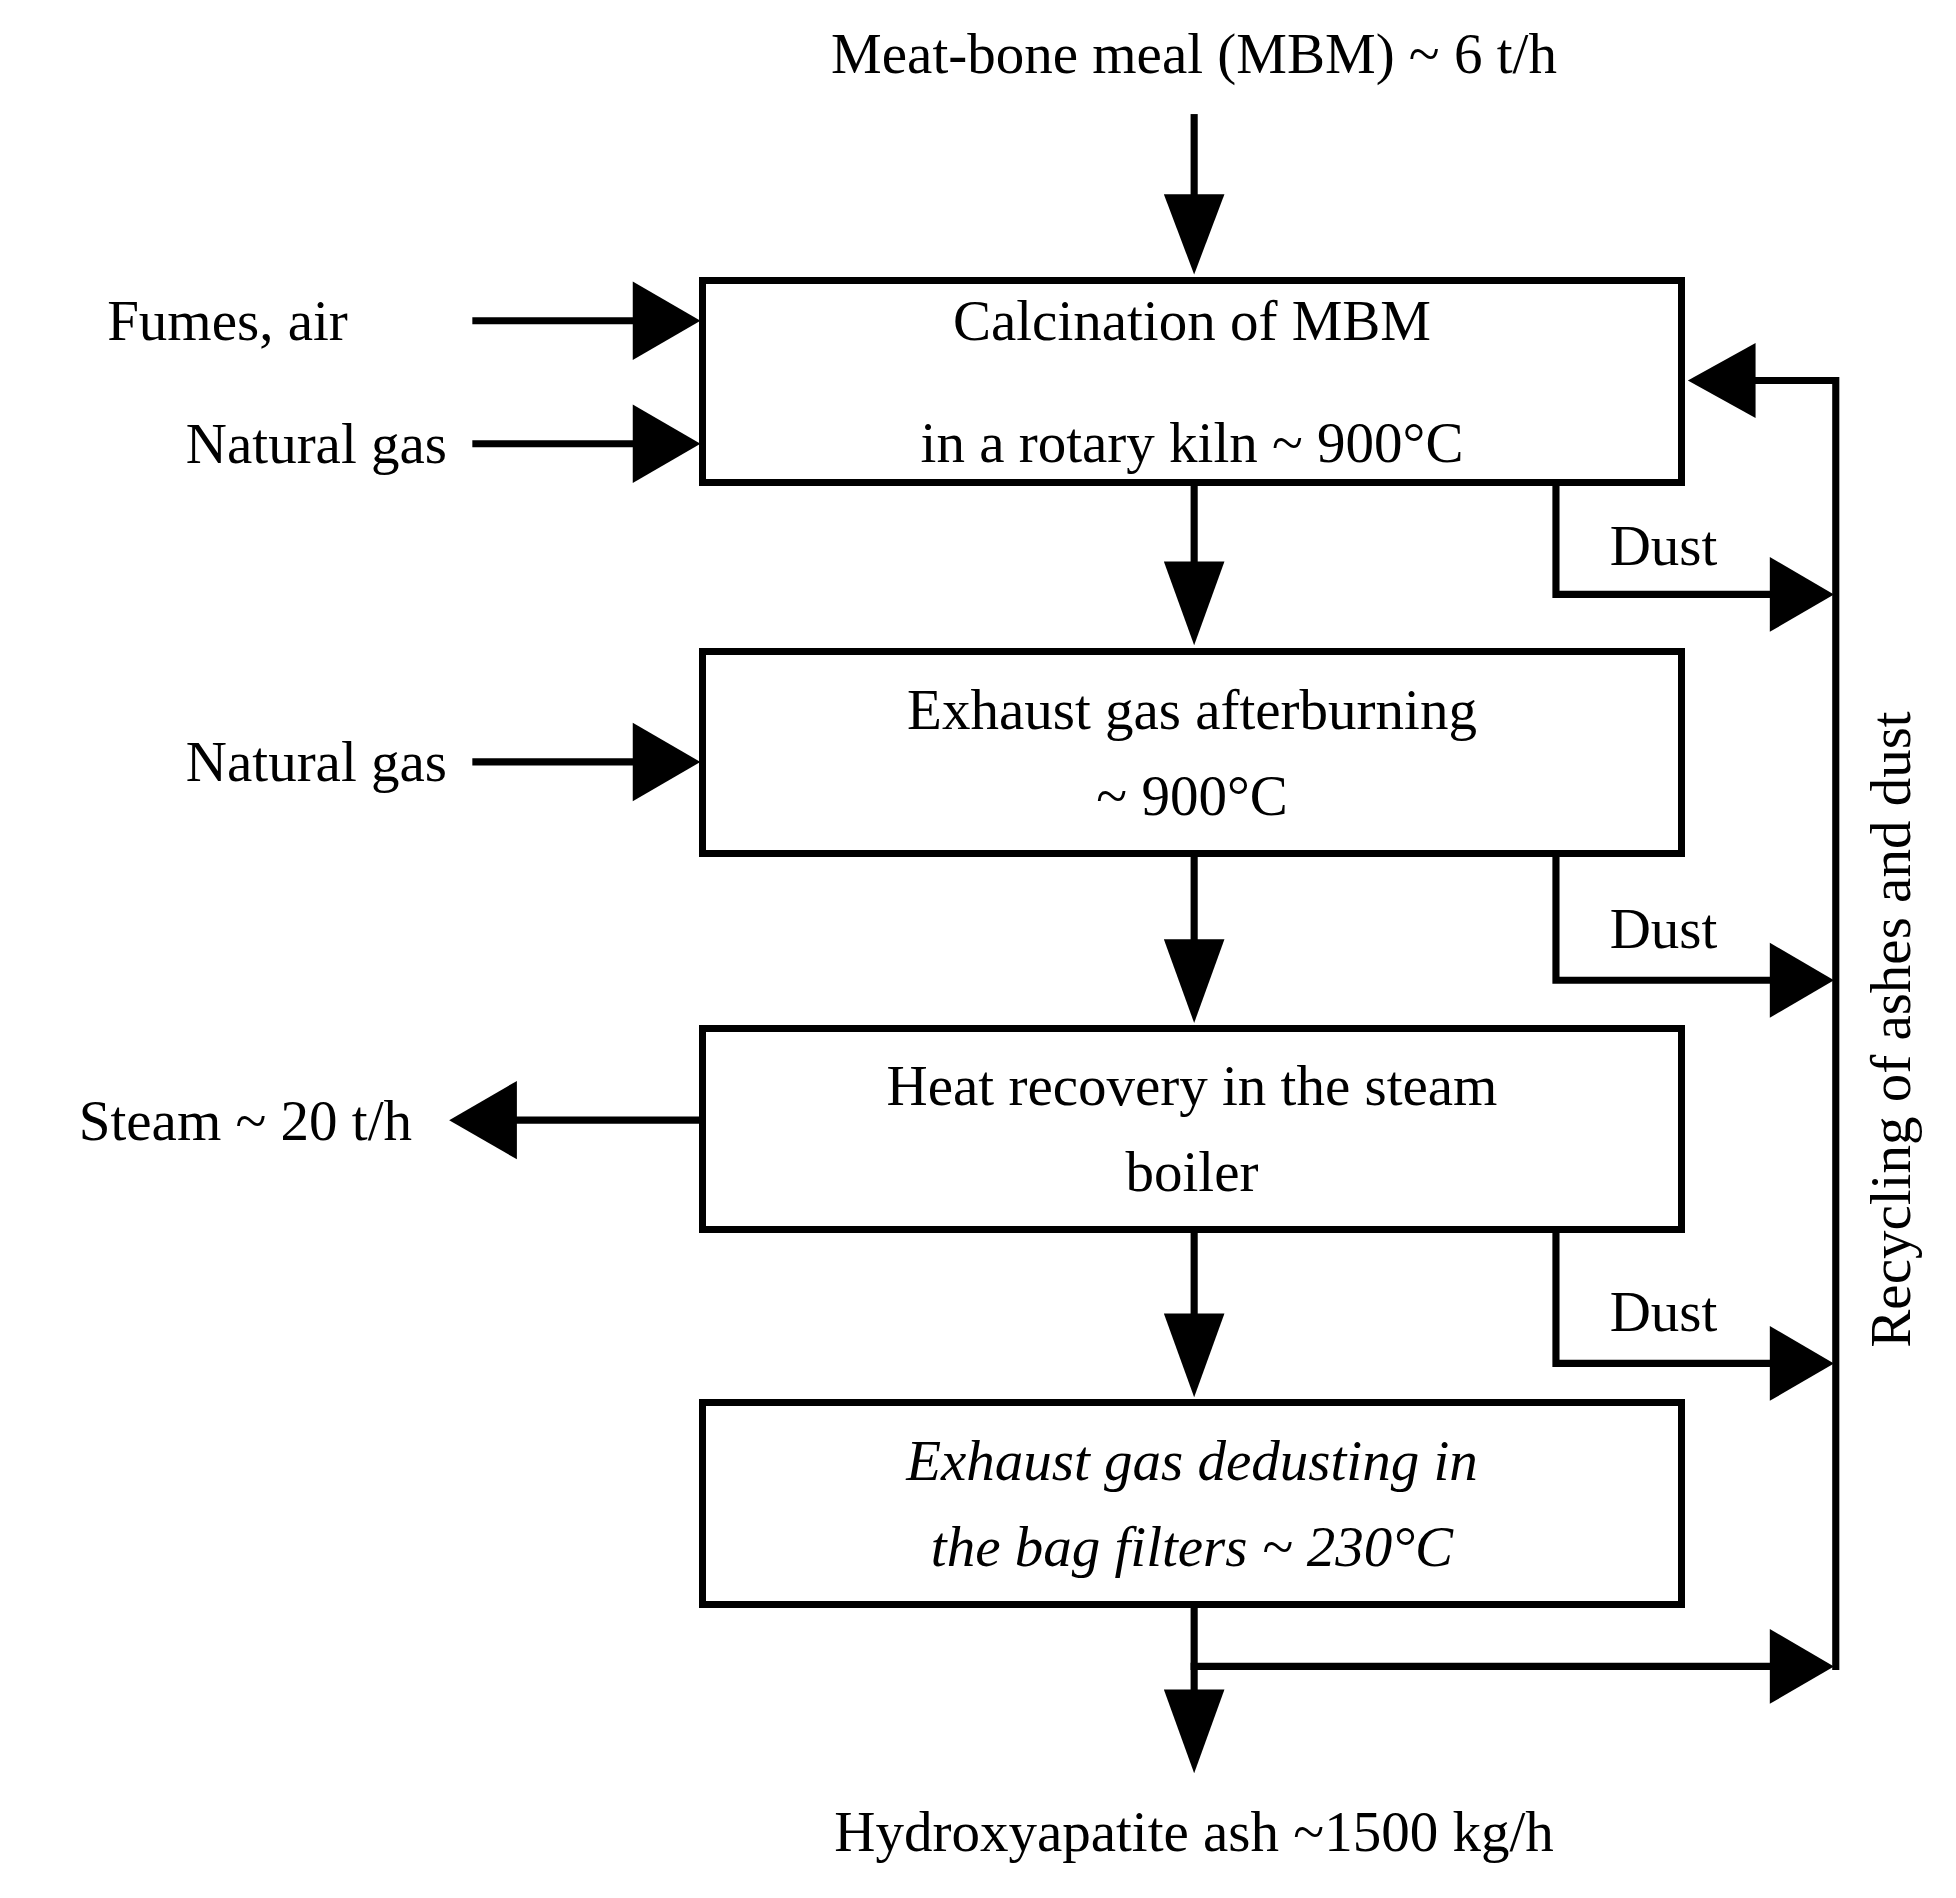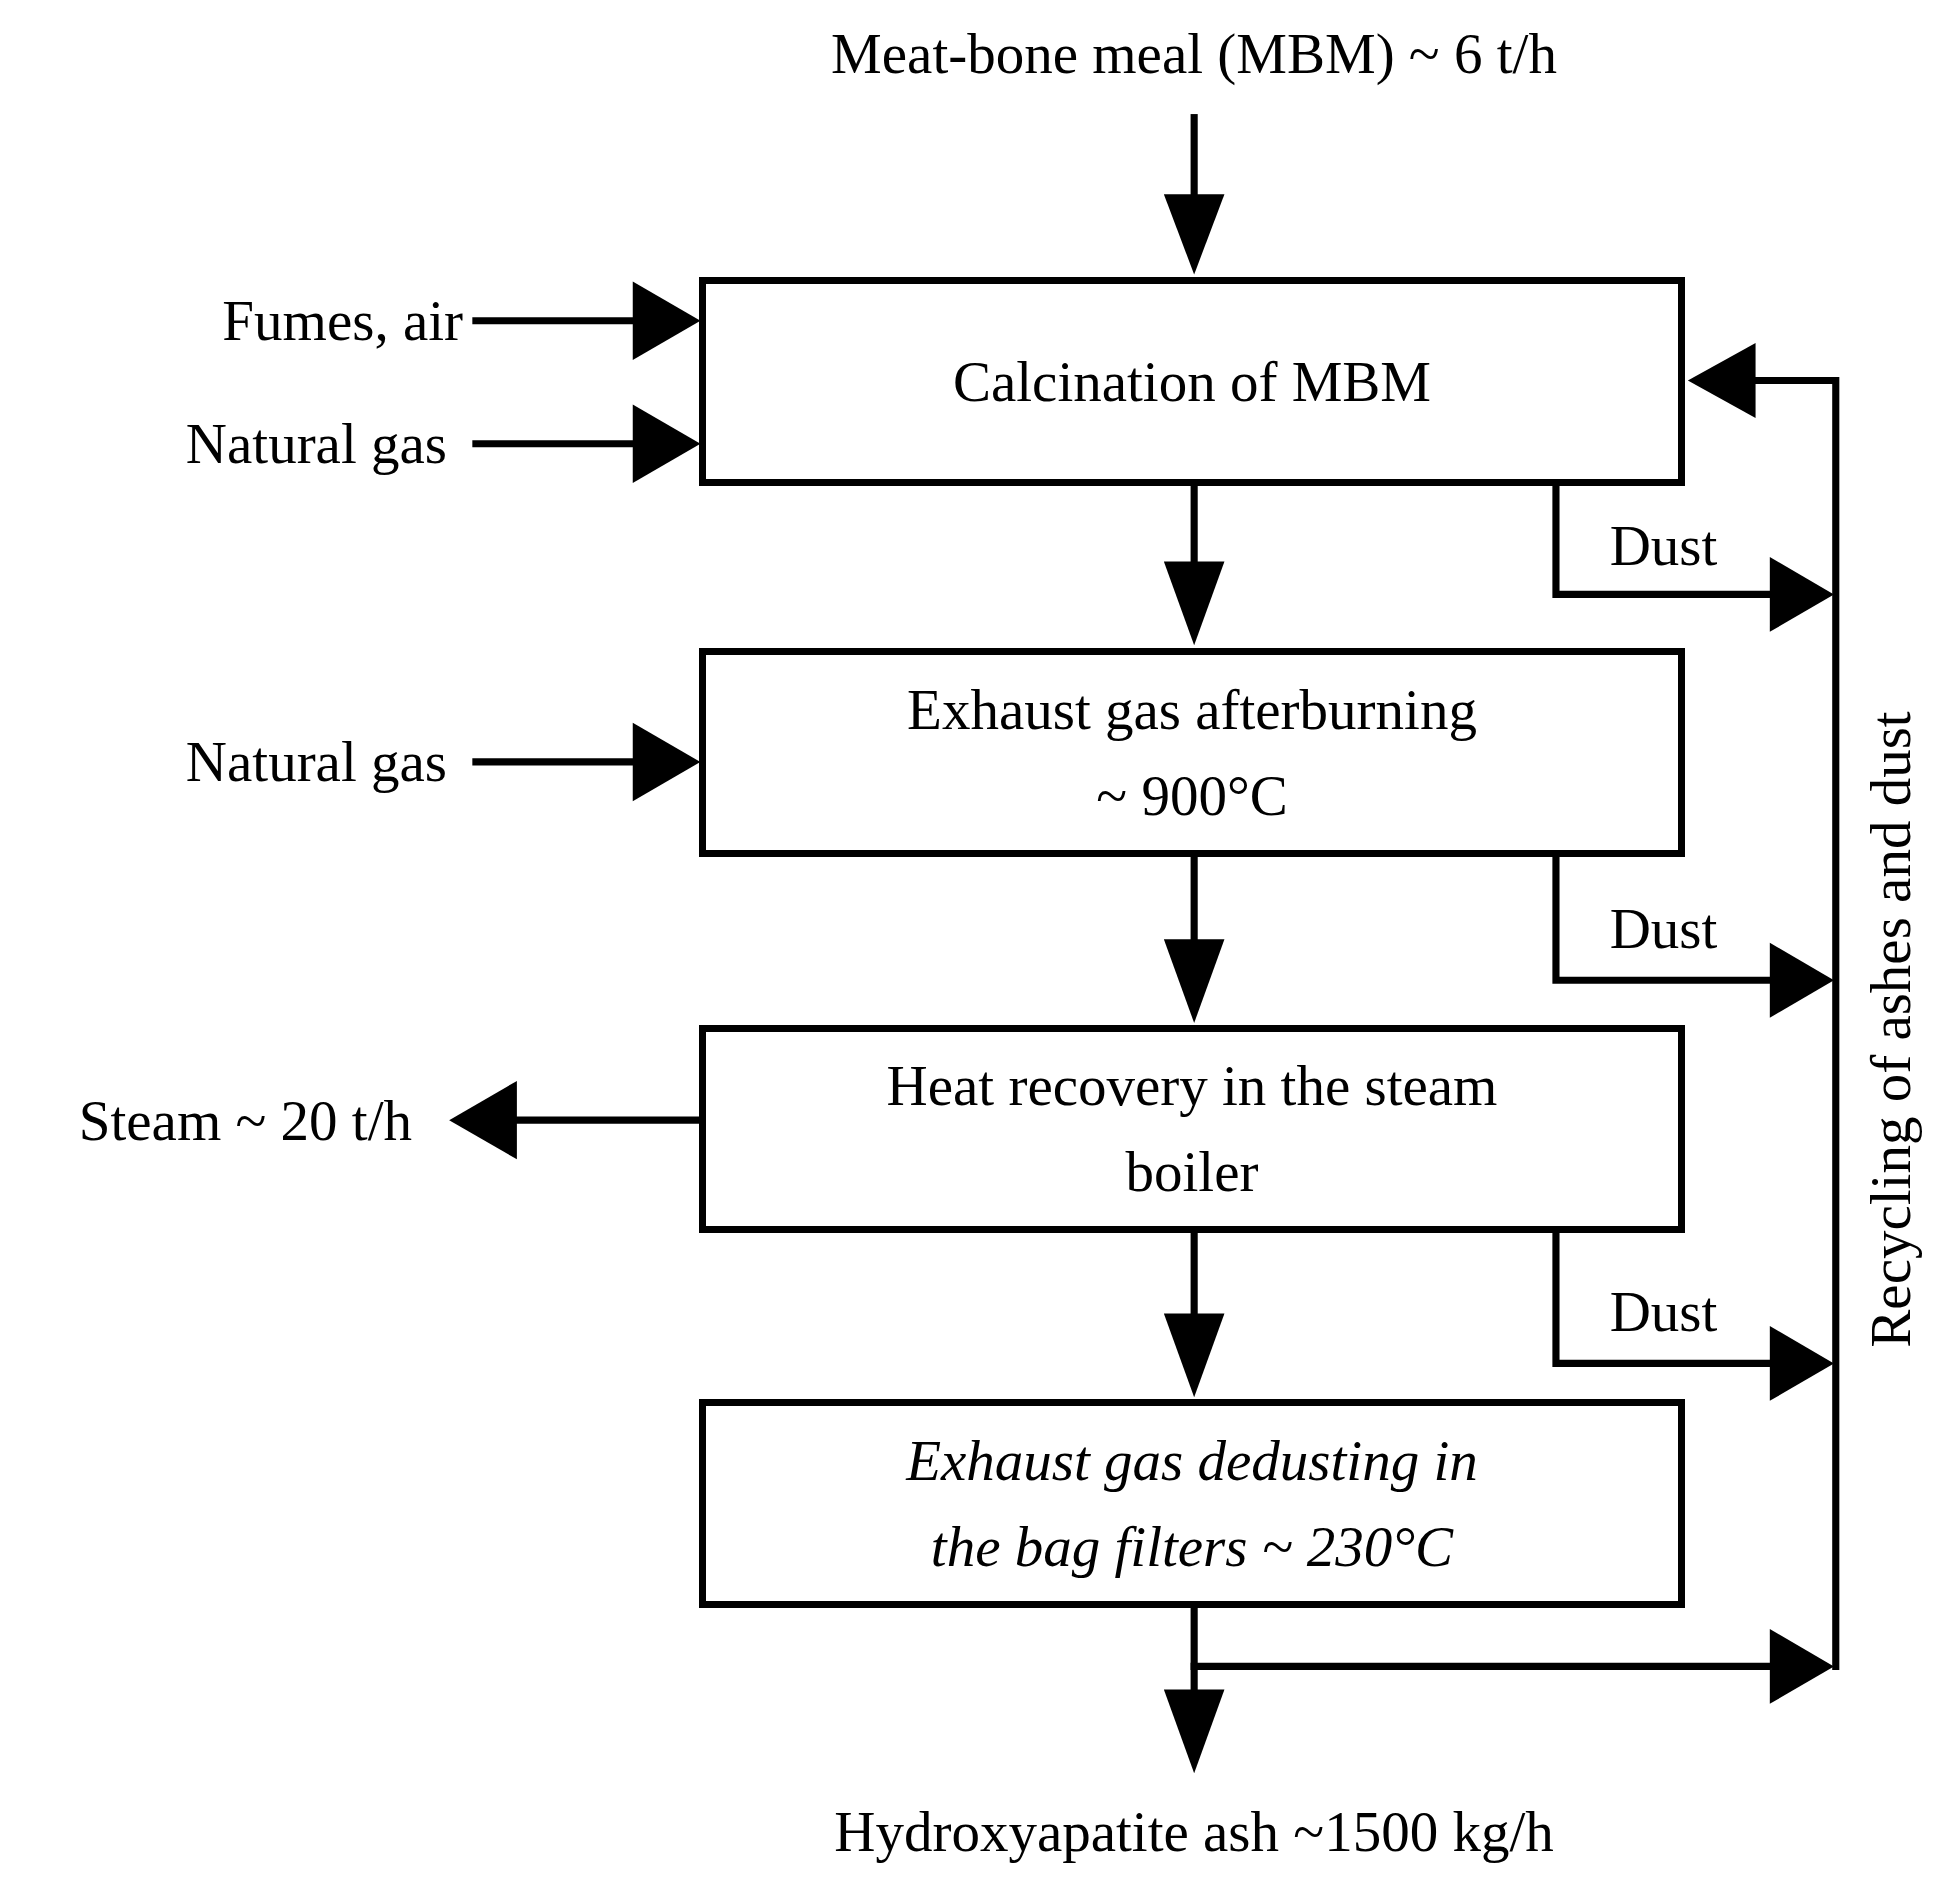--- a/index.html
+++ b/index.html
@@ -45,21 +45,21 @@
   .box-4 { top: 1399px; height: 209px; font-style: italic; }
   .lbl {
     position: absolute;
     font-size: 57px;
     line-height: 75px;
     white-space: nowrap;
   }
   .lbl-right { text-align: right; }
   .lbl-center { text-align: center; }
   .top-label    { left: 303px;  top: 16px;   width: 1782px; }
-  .fumes-air    { left: 16px;    top: 283px;  width: 447px; }
+  .fumes-air    { left: 4px;    top: 283px;  width: 447px; text-align: center; }
   .natural-gas-1{ left: 0px;    top: 406px;  width: 447px; }
   .natural-gas-2{ left: 0px;    top: 724px;  width: 447px; }
   .steam        { left: 0px;    top: 1083px; width: 412px; }
   .dust-1       { left: 1561px; top: 508px;  width: 205px; }
   .dust-2       { left: 1561px; top: 891px; width: 205px; }
   .dust-3       { left: 1561px; top: 1274px; width: 205px; }
   .bottom-label { left: 303px;  top: 1794px; width: 1782px; }
   .recycle-label{
     left: 1436px;
     top: 992px;
@@ -156,20 +156,21 @@
     </g>
 
     <g>
       <line class="stroke" x1="1336" y1="1870" x2="1988" y2="1870"></line>
       <polygon class="head" points="1986,1828 1986,1912 2058,1870"></polygon>
     </g>
   </svg>
 
   <div class="box box-1">
     <span>Calcination of MBM</span>
+    <span>in a rotary kiln ~ 900°C</span>
   </div>
   <div class="box box-2">
     <span>Exhaust gas afterburning</span>
     <span>~ 900°C</span>
   </div>
   <div class="box box-3">
     <span>Heat recovery in the steam</span>
     <span>boiler</span>
   </div>
   <div class="box box-4">

